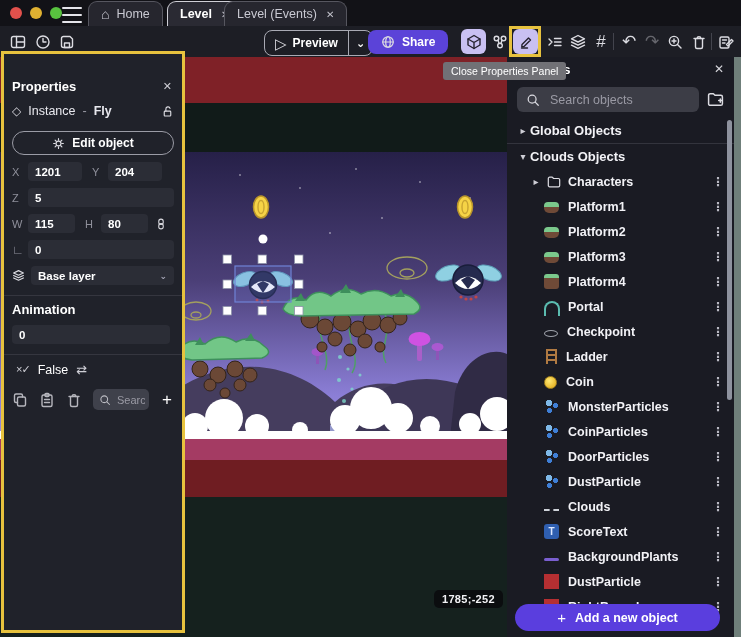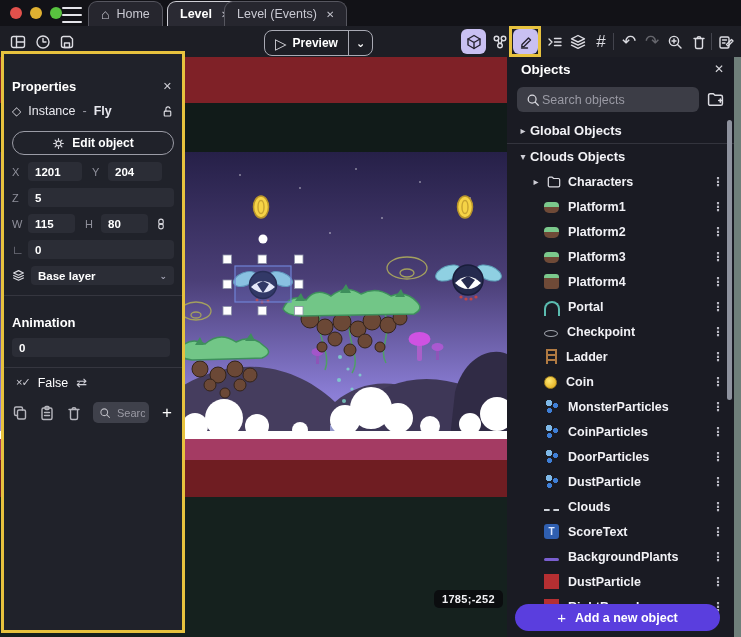--- a/index.html
+++ b/index.html
@@ -54,38 +54,38 @@
   .p-inst .lock{margin-left:auto}
   .edit-btn{margin-top:9px;height:22px;border:1px solid #9b9ca6;border-radius:12px;display:flex;align-items:center;justify-content:center;gap:7px;font-size:12px;font-weight:bold;color:#fff;cursor:pointer}
   .frow{display:flex;align-items:center;gap:6px;margin-top:7px;height:19px}
   .flab{width:10px;color:#8f909b;font-size:11px;flex:0 0 auto}
   .fin{background:#2b2d36;border:none;border-radius:4px;height:19px;color:#fff;font-weight:bold;font-size:11.5px;padding:0 7px;font-family:inherit;box-sizing:border-box;min-width:0}
   .w52{width:54px}.wfull{width:146px}.w48{width:47px}
   .linkchain{margin-left:1px}
   .sel-like{background:#2b2d36;border-radius:4px;height:19px;width:146px;display:flex;align-items:center;justify-content:space-between;padding:0 7px;font-size:11.5px;font-weight:bold;color:#fff;cursor:pointer}
   .sel-like .dd{font-size:9px;color:#aab}
   .p-divider{height:1px;background:#35363f;margin:10px -8px 0 -8px}
-  .sec-title{margin-top:19px;font-size:13px;font-weight:bold;color:#fff;display:flex;align-items:center;justify-content:space-between}
+  .sec-title{margin-top:6px;font-size:13px;font-weight:bold;color:#fff;display:flex;align-items:center;justify-content:space-between}
   .var-name{margin:10px 4px 0 4px;color:#8b8c96;font-size:12.5px;border-bottom:1px dotted #6a6b75;padding-bottom:3px}
   .var-row{display:flex;align-items:center;gap:8px;margin:7px 4px 0 4px;font-size:12.5px;color:#fff}
   .var-row .bool{color:#cfcfd6;font-size:11px;letter-spacing:-1px}
   .var-row .swap{color:#cfcfd6;font-size:13px}
   .p-tools{display:flex;align-items:center;gap:11px;margin-top:12px}
   .p-tools .ico{opacity:.8;cursor:pointer}
   .mini-search{background:#3f414b;border-radius:5px;height:21px;width:58px;display:flex;align-items:center;gap:4px;padding:0 6px;overflow:hidden}
   .mini-search input{background:transparent;border:none;outline:none;color:#dfdfe5;width:28px;font-size:11px;font-family:inherit}
   .plus-btn{margin-left:auto;font-size:17px;color:#fff;cursor:pointer;padding:0 2px}
 
   
   .objpanel{position:absolute;left:507px;top:57px;width:227px;height:580px;background:#1a1b23;z-index:10;overflow:hidden}
   .o-head{position:relative;height:26px}
   .o-title{position:absolute;left:14px;top:5px;font-size:13.5px;font-weight:bold;color:#fff}
   .o-close{position:absolute;right:10px;top:5px;font-size:12px;color:#d6d6dc;cursor:pointer}
   .o-searchrow{display:flex;align-items:center;gap:8px;padding:4px 10px 6px 10px}
-  .o-search{flex:1;background:#3c3d46;border-radius:6px;height:25px;display:flex;align-items:center;padding:0 9px}
+  .o-search{flex:1;background:#3c3d46;border-radius:6px;height:25px;display:flex;align-items:center;gap:8px;padding:0 9px}
   .o-search input{background:transparent;border:none;outline:none;color:#e6e6ec;font-size:12.5px;width:100%;font-family:inherit}
   .o-search input::placeholder,.mini-search input::placeholder{color:#9a9aa4;opacity:1}
   .o-list{position:relative}
   .o-row{display:flex;align-items:center;height:25px;font-size:12.5px;font-weight:bold;color:#f2f2f6;cursor:pointer}
   .o-row .caret{width:14px;text-align:center;color:#cfcfd6;font-size:10px}
   .g-row{padding-left:9px;font-size:13px}
   .o-div{height:1px;background:#33343d}
   .f-row{padding-left:22px;gap:2px}
   .f-row .folder{margin:0 5px 0 2px}
   .i-row{padding-left:37px;gap:9px}
@@ -333,20 +333,28 @@
     <div class="tb-abs btn-preview">
       <div class="seg">
         <span class="glyph-ic">▷</span>
         <span>Preview</span>
       </div>
       <div class="seg dd">
         <span>⌄</span>
       </div>
     </div>
 
+    <div class="tb-abs btn-share">
+      <svg class="ico" viewBox="0 0 16 16" style="width:14px;height:14px">
+          <circle cx="8" cy="8" r="6"></circle>
+          <ellipse cx="8" cy="8" rx="2.6" ry="6"></ellipse>
+          <line x1="2" y1="8" x2="14" y2="8"></line>
+        </svg>
+      <span>Share</span>
+    </div>
 
     <div class="tb-abs icbg" style="left:461px">
       <svg class="ico" viewBox="0 0 16 16">
           <path d="M8,1.5 L14,5 V11 L8,14.5 L2,11 V5 Z"></path>
           <path d="M2,5 L8,8.5 L14,5 M8,8.5 V14.5"></path>
         </svg>
     </div>
     <div class="tb-abs tb-plain" style="left:488px">
       <svg class="ico" viewBox="0 0 16 16">
           <circle cx="4.5" cy="4.5" r="2.3"></circle>
@@ -646,14 +654,15 @@
         </div>
     </div>
 
     <div class="o-scrollbar"></div>
     <div class="add-btn">
       <span class="pl">+</span>
       <span>Add a new object</span>
     </div>
   </div>
 
+  <div class="tooltip">Close Properties Panel</div>
 
 </div>
 
 </body></html>

